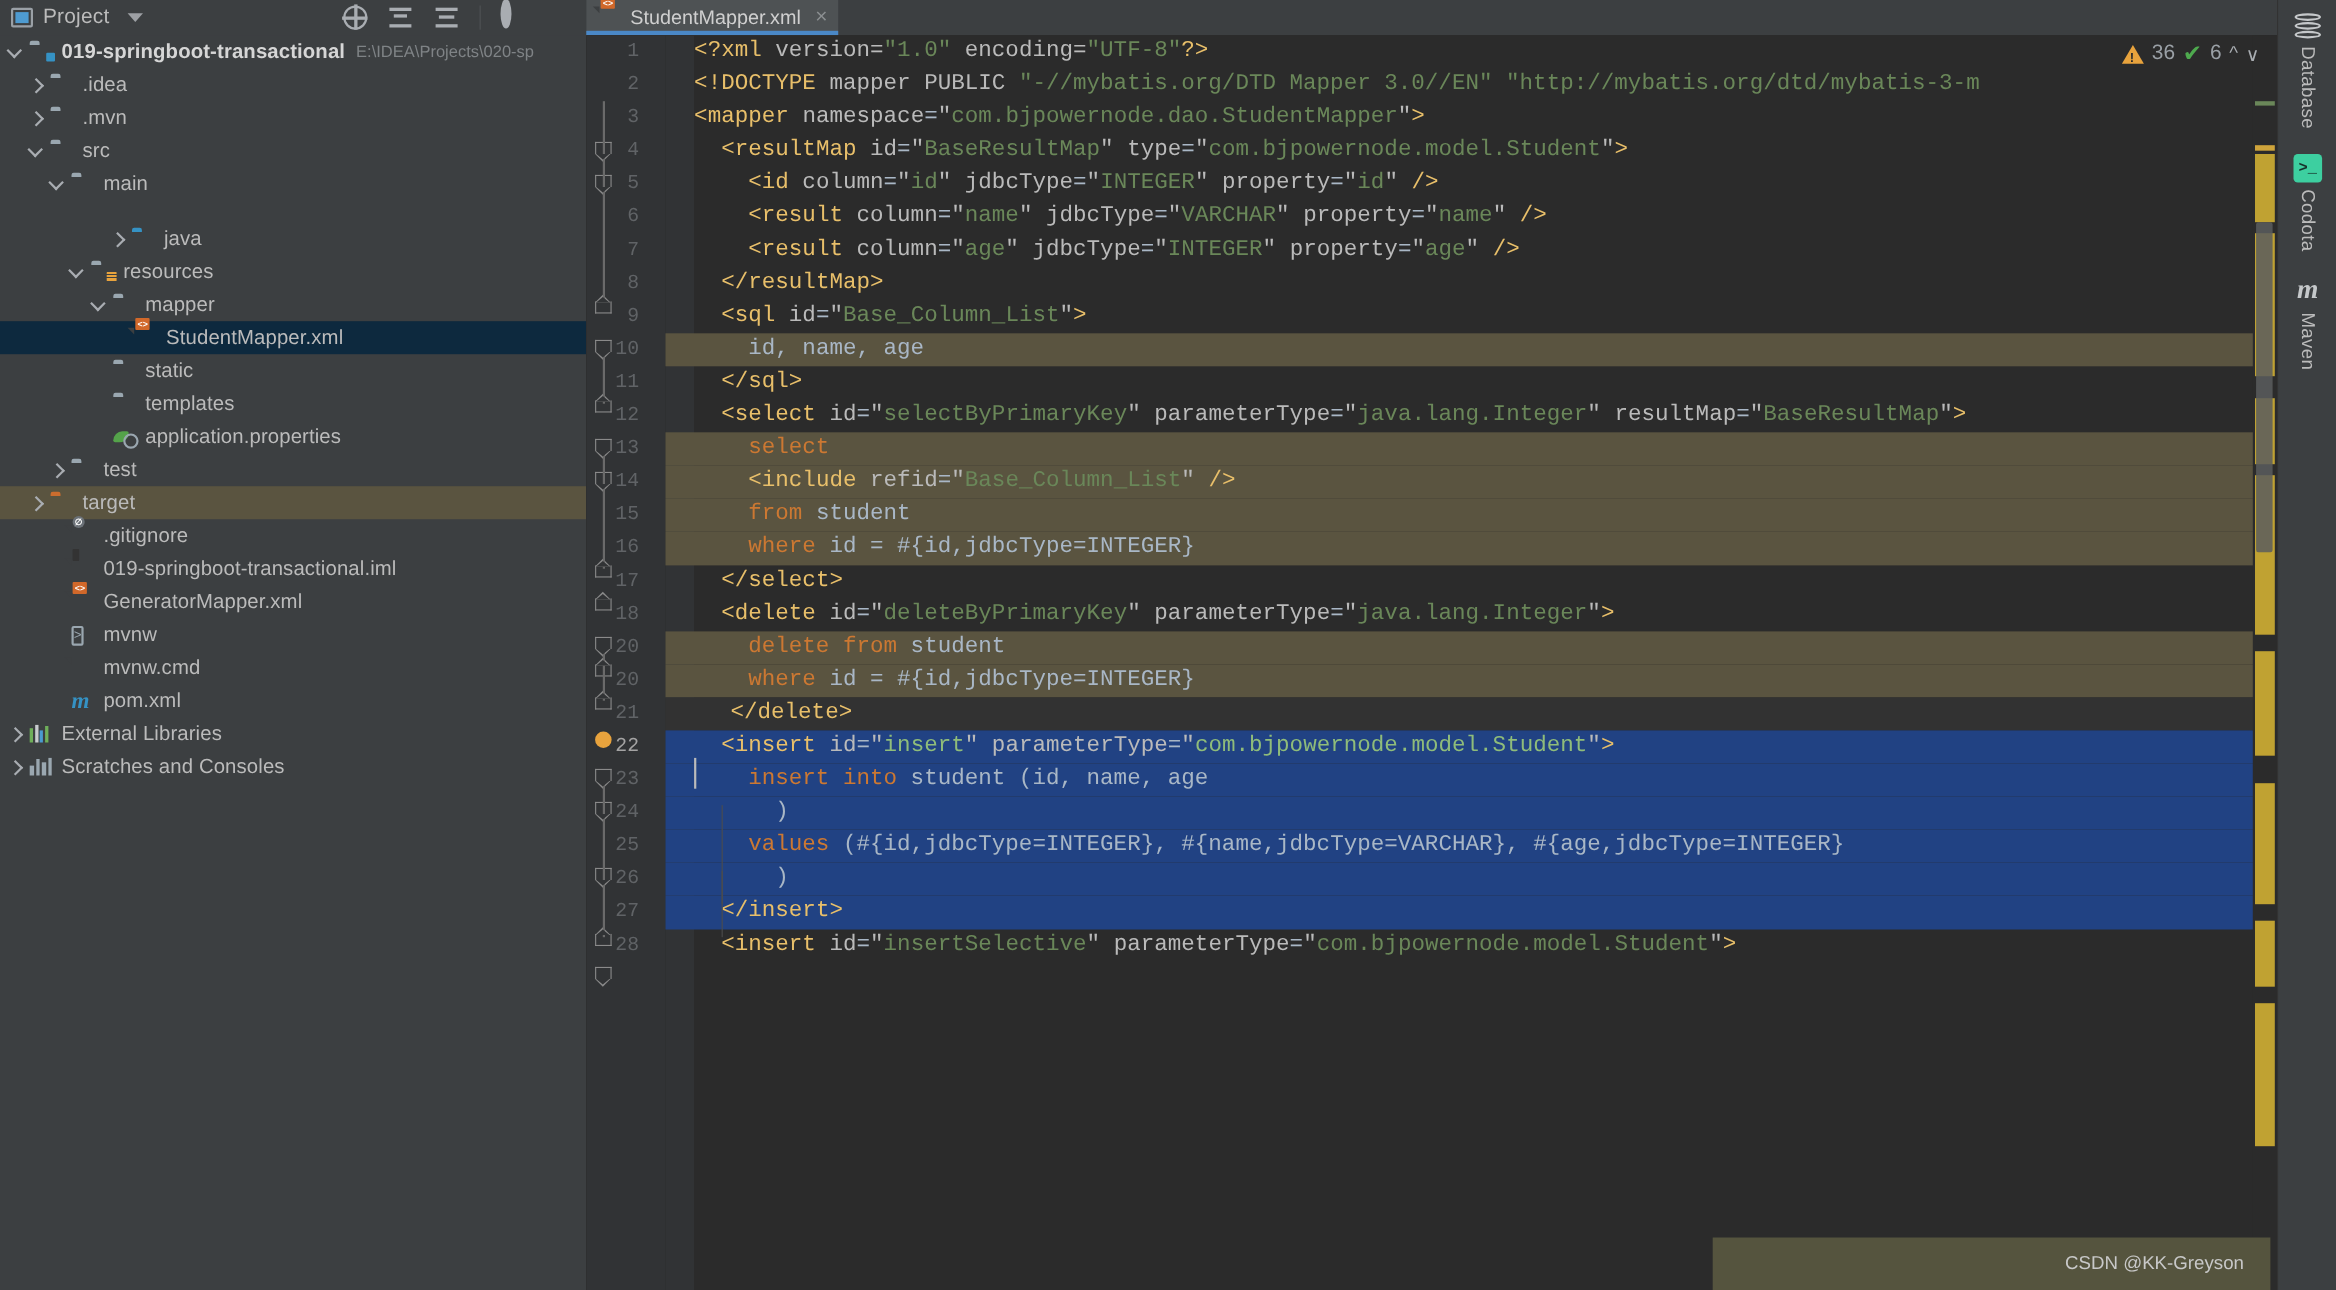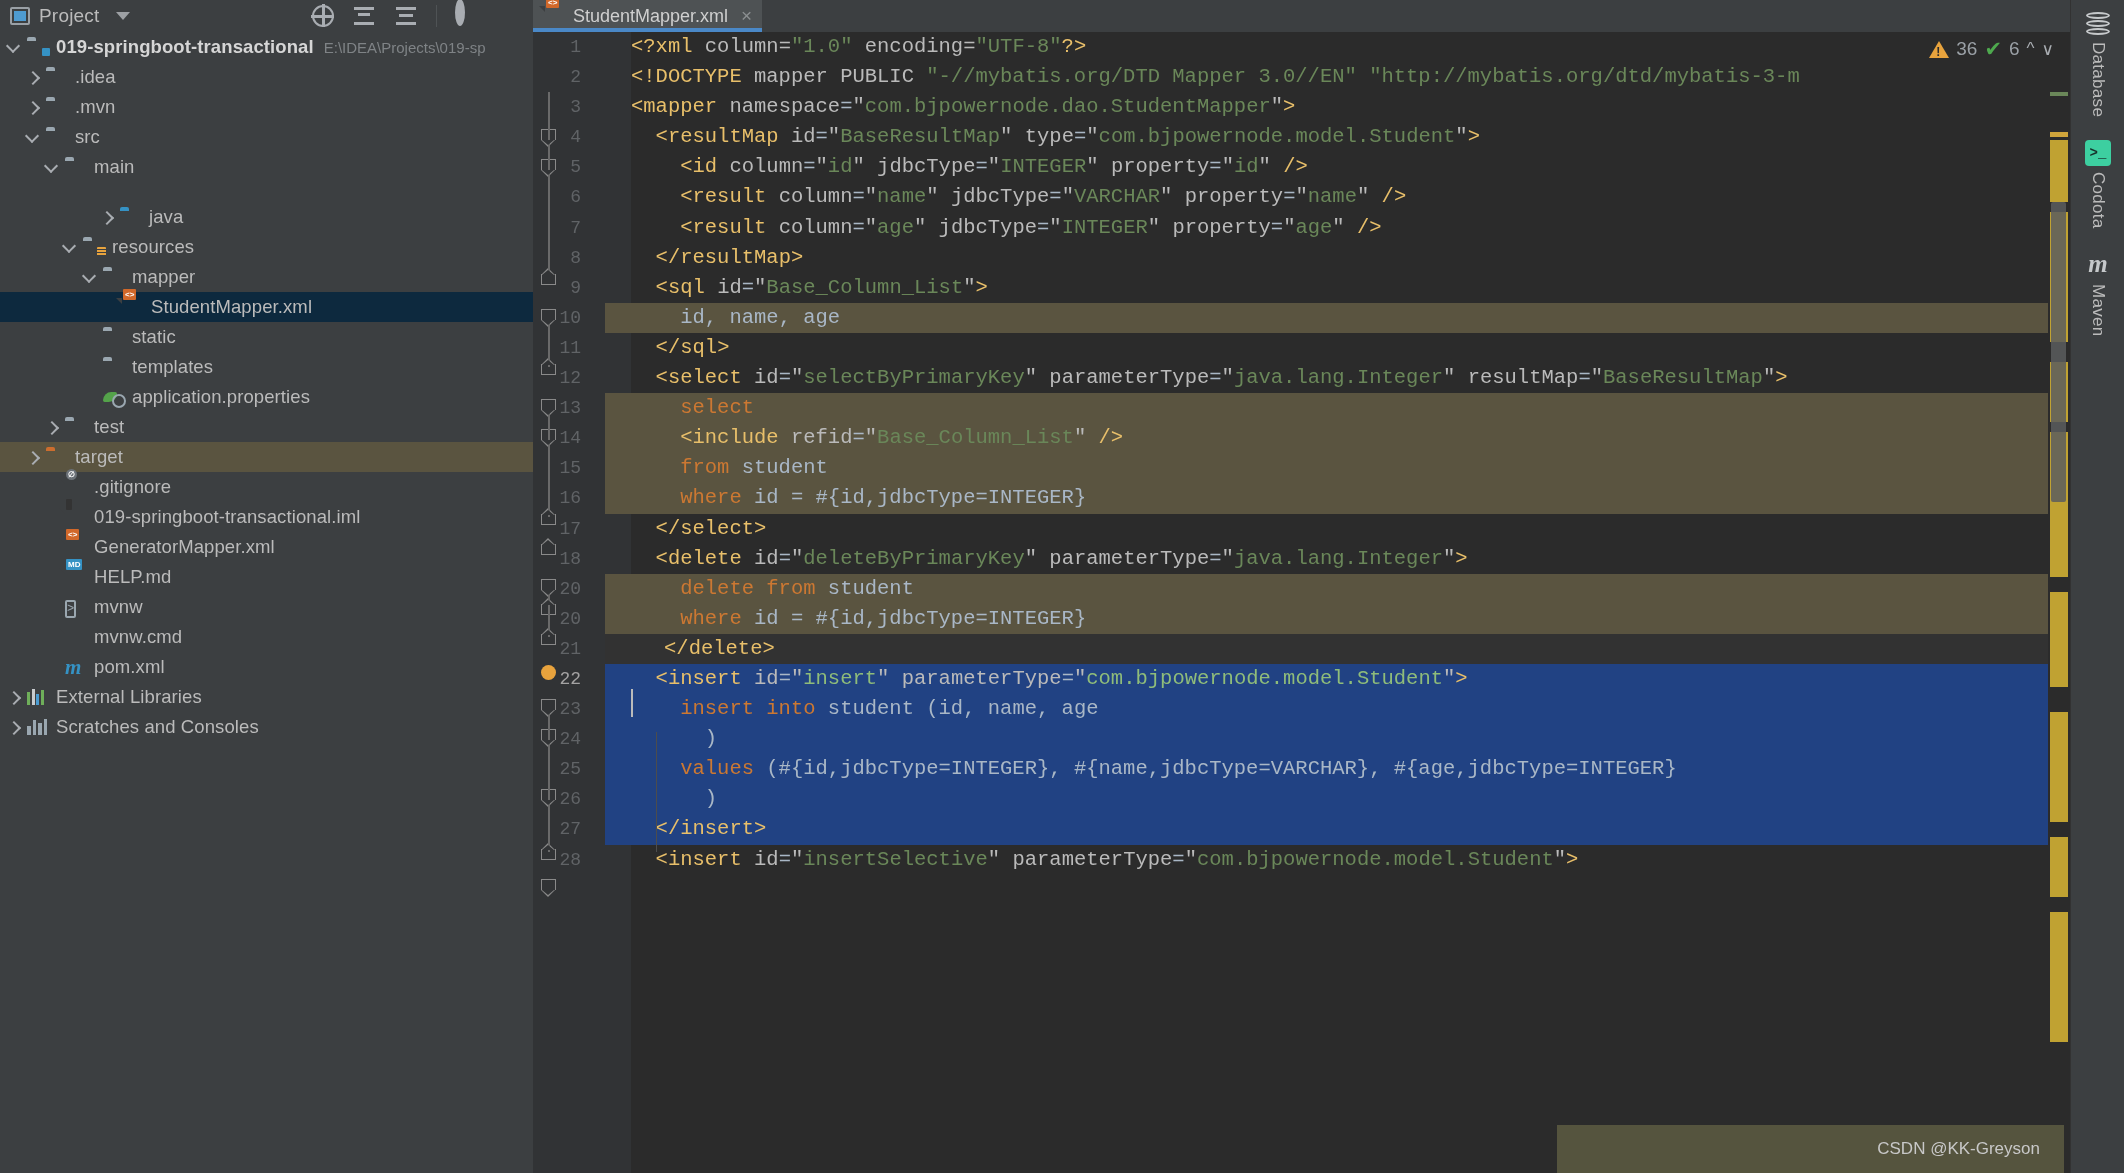--- a/index.html
+++ b/index.html
@@ -197,21 +197,21 @@
         <span class="ht"><span class="ico-min"></span></span>
       </div>
     </div>
 
     <div class="tree">
 
       <div class="row" style="padding-left:8px;">
         <span class="arrow d"></span>
         <span class="fi" style="margin-left:8px;"><span class="folder src"></span></span>
         <span class="lbl bold">019-springboot-transactional</span>
-        <span class="path">E:\IDEA\Projects\019-sp</span>
+        <span class="path">E:\IDEA\Projects\020-sp</span>
       </div>
 
       <div id="tree-items">
           <div class="row" style="padding-left: 27px;">
             <span class="arrow r"></span>
             <span class="fi" style="margin-left:8px;"><span class="folder"></span></span>
             <span class="lbl">.idea</span>
           </div>
           <div class="row" style="padding-left: 27px;">
             <span class="arrow r"></span>
@@ -280,25 +280,20 @@
           </div>
           <div class="row" style="padding-left: 46px;">
             <span class="arrow" style="width:11px"></span>
             <span class="fi" style="margin-left:8px;"><span class="filepage"><span class="badge" style="background:#333;">&nbsp;</span></span></span>
             <span class="lbl">019-springboot-transactional.iml</span>
           </div>
           <div class="row" style="padding-left: 46px;">
             <span class="arrow" style="width:11px"></span>
             <span class="fi" style="margin-left:8px;"><span class="filepage"><span class="badge xml">&lt;&gt;</span></span></span>
             <span class="lbl">GeneratorMapper.xml</span>
-          </div>
-          <div class="row" style="padding-left: 46px;">
-            <span class="arrow" style="width:11px"></span>
-            <span class="fi" style="margin-left:8px;"><span class="filepage"><span class="badge md">MD</span></span></span>
-            <span class="lbl">HELP.md</span>
           </div>
           <div class="row" style="padding-left: 46px;">
             <span class="arrow" style="width:11px"></span>
             <span class="fi" style="margin-left:8px;"><span class="termico">&gt;</span></span>
             <span class="lbl">mvnw</span>
           </div>
           <div class="row" style="padding-left: 46px;">
             <span class="arrow" style="width:11px"></span>
             <span class="fi" style="margin-left:8px;"><span class="filepage"></span></span>
             <span class="lbl">mvnw.cmd</span>
@@ -351,21 +346,21 @@
       <div class="tabbar-right">
         <span class="dots">⋮</span>
       </div>
     </div>
 
     <div class="code-area">
       <div class="gutter"></div>
       <div class="foldcol"></div>
 
       <div class="lines" id="code-lines">
-          <div class="cl"><span class="ln">1</span><span class="txt" style="margin-left:0px"><span class="t-tag">&lt;?</span><span class="t-tag">xml</span><span class="t-attr"> column=</span><span class="t-val">"1.0"</span><span class="t-attr"> encoding=</span><span class="t-val">"UTF-8"</span><span class="t-tag">?&gt;</span></span></div>
+          <div class="cl"><span class="ln">1</span><span class="txt" style="margin-left:0px"><span class="t-tag">&lt;?</span><span class="t-tag">xml</span><span class="t-attr"> version=</span><span class="t-val">"1.0"</span><span class="t-attr"> encoding=</span><span class="t-val">"UTF-8"</span><span class="t-tag">?&gt;</span></span></div>
           <div class="cl"><span class="ln">2</span><span class="txt" style="margin-left:0px"><span class="t-tag">&lt;!DOCTYPE</span><span class="t-attr"> mapper PUBLIC </span><span class="t-val">"-//mybatis.org/DTD Mapper 3.0//EN"</span><span class="t-attr"> </span><span class="t-val">"http://mybatis.org/dtd/mybatis-3-m</span></span></div>
           <div class="cl"><span class="ln">3</span><span class="txt" style="margin-left:0px"><span class="t-tag">&lt;</span><span class="t-tag">mapper</span><span class="t-punc"> </span><span class="t-attr">namespace</span><span class="t-punc">=</span><span class="t-attr">"</span><span class="t-val">com.bjpowernode.dao.StudentMapper</span><span class="t-attr">"</span><span class="t-tag">&gt;</span></span></div>
           <div class="cl"><span class="ln">4</span><span class="txt" style="margin-left:24.6px"><span class="t-tag">&lt;</span><span class="t-tag">resultMap</span><span class="t-punc"> </span><span class="t-attr">id</span><span class="t-punc">=</span><span class="t-attr">"</span><span class="t-val">BaseResultMap</span><span class="t-attr">"</span><span class="t-punc"> </span><span class="t-attr">type</span><span class="t-punc">=</span><span class="t-attr">"</span><span class="t-val">com.bjpowernode.model.Student</span><span class="t-attr">"</span><span class="t-tag">&gt;</span></span></div>
           <div class="cl"><span class="ln">5</span><span class="txt" style="margin-left:49.2px"><span class="t-tag">&lt;</span><span class="t-tag">id</span><span class="t-punc"> </span><span class="t-attr">column</span><span class="t-punc">=</span><span class="t-attr">"</span><span class="t-val">id</span><span class="t-attr">"</span><span class="t-punc"> </span><span class="t-attr">jdbcType</span><span class="t-punc">=</span><span class="t-attr">"</span><span class="t-val">INTEGER</span><span class="t-attr">"</span><span class="t-punc"> </span><span class="t-attr">property</span><span class="t-punc">=</span><span class="t-attr">"</span><span class="t-val">id</span><span class="t-attr">"</span><span class="t-punc"> </span><span class="t-tag">/</span><span class="t-tag">&gt;</span></span></div>
           <div class="cl"><span class="ln">6</span><span class="txt" style="margin-left:49.2px"><span class="t-tag">&lt;</span><span class="t-tag">result</span><span class="t-punc"> </span><span class="t-attr">column</span><span class="t-punc">=</span><span class="t-attr">"</span><span class="t-val">name</span><span class="t-attr">"</span><span class="t-punc"> </span><span class="t-attr">jdbcType</span><span class="t-punc">=</span><span class="t-attr">"</span><span class="t-val">VARCHAR</span><span class="t-attr">"</span><span class="t-punc"> </span><span class="t-attr">property</span><span class="t-punc">=</span><span class="t-attr">"</span><span class="t-val">name</span><span class="t-attr">"</span><span class="t-punc"> </span><span class="t-tag">/</span><span class="t-tag">&gt;</span></span></div>
           <div class="cl"><span class="ln">7</span><span class="txt" style="margin-left:49.2px"><span class="t-tag">&lt;</span><span class="t-tag">result</span><span class="t-punc"> </span><span class="t-attr">column</span><span class="t-punc">=</span><span class="t-attr">"</span><span class="t-val">age</span><span class="t-attr">"</span><span class="t-punc"> </span><span class="t-attr">jdbcType</span><span class="t-punc">=</span><span class="t-attr">"</span><span class="t-val">INTEGER</span><span class="t-attr">"</span><span class="t-punc"> </span><span class="t-attr">property</span><span class="t-punc">=</span><span class="t-attr">"</span><span class="t-val">age</span><span class="t-attr">"</span><span class="t-punc"> </span><span class="t-tag">/</span><span class="t-tag">&gt;</span></span></div>
           <div class="cl"><span class="ln">8</span><span class="txt" style="margin-left:24.6px"><span class="t-tag">&lt;</span><span class="t-tag">/</span><span class="t-tag">resultMap</span><span class="t-tag">&gt;</span></span></div>
           <div class="cl"><span class="ln">9</span><span class="txt" style="margin-left:24.6px"><span class="t-tag">&lt;</span><span class="t-tag">sql</span><span class="t-punc"> </span><span class="t-attr">id</span><span class="t-punc">=</span><span class="t-attr">"</span><span class="t-val">Base_Column_List</span><span class="t-attr">"</span><span class="t-tag">&gt;</span></span></div>
           <div class="cl"><div class="rowbg bg-sql"></div><span class="ln">10</span><span class="txt" style="margin-left:49.2px"><span class="t-txt"><span class="t-txt">id</span>, <span class="t-txt">name</span>, <span class="t-txt">age</span></span></span></div>
           <div class="cl"><span class="ln">11</span><span class="txt" style="margin-left:24.6px"><span class="t-tag">&lt;</span><span class="t-tag">/</span><span class="t-tag">sql</span><span class="t-tag">&gt;</span></span></div>

